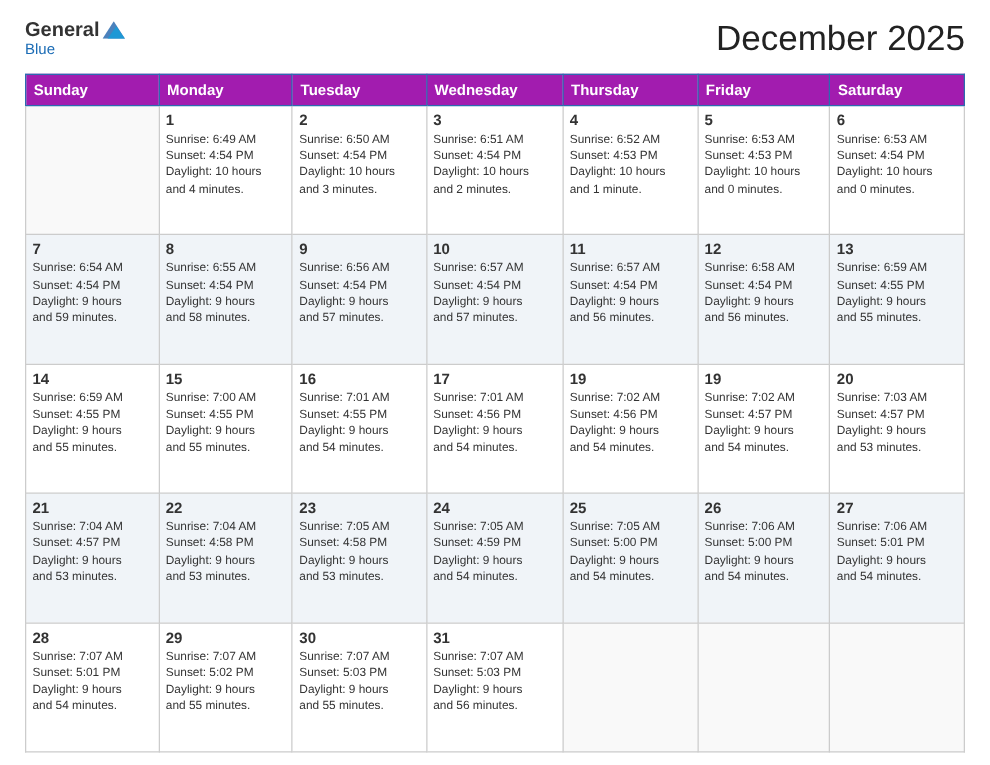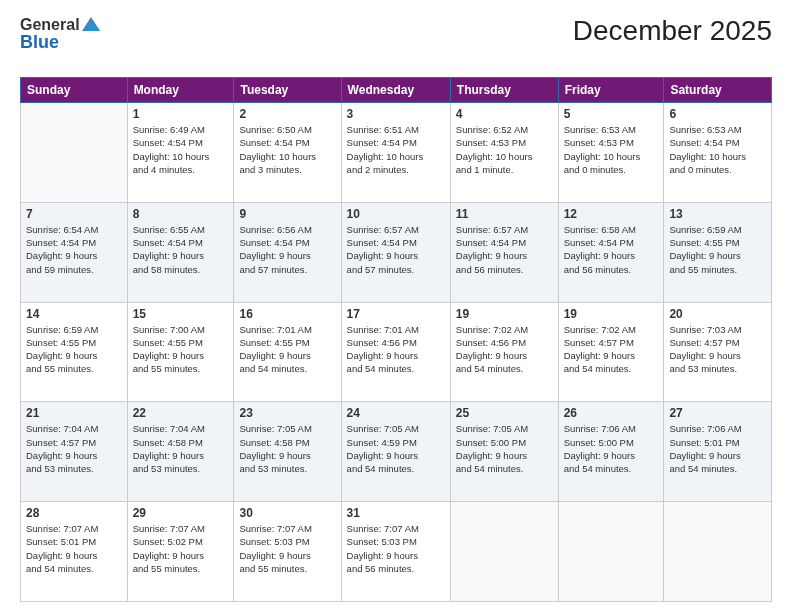--- a/index.html
+++ b/index.html
@@ -14,34 +14,34 @@
       width: 792px;
       height: 612px;
       padding: 16px 20px 10px 20px;
       display: flex;
       flex-direction: column;
     }
     .header {
       display: flex;
       align-items: flex-start;
       justify-content: space-between;
-      margin-bottom: 24px;
+      margin-bottom: 12px;
     }
     .logo {
       display: flex;
       align-items: center;
     }
     .logo-text-general {
       font-size: 16px;
       font-weight: bold;
       color: #333;
     }
     .logo-text-blue {
-      font-size: 18px;
-      font-weight: bold;
+      font-size: 12px;
+      font-weight: normal;
       color: #1a6bb5;
     }
     .title-block {
       text-align: right;
     }
     .calendar-title {
       font-size: 28px;
       font-weight: normal;
       color: #222;
       line-height: 1.1;
@@ -50,21 +50,21 @@
       font-size: 14px;
       color: #444;
       margin-top: 2px;
     }
     .calendar-table {
       width: 100%;
       border-collapse: collapse;
       flex: 1;
     }
     .calendar-table th {
-      background-color: #701a75;
+      background-color: #a21caf;
       color: #fff;
       font-size: 12px;
       font-weight: bold;
       padding: 5px 6px;
       text-align: left;
       border: 1px solid #2c6bb0;
     }
     .calendar-table td {
       border: 1px solid #ccc;
       vertical-align: top;

